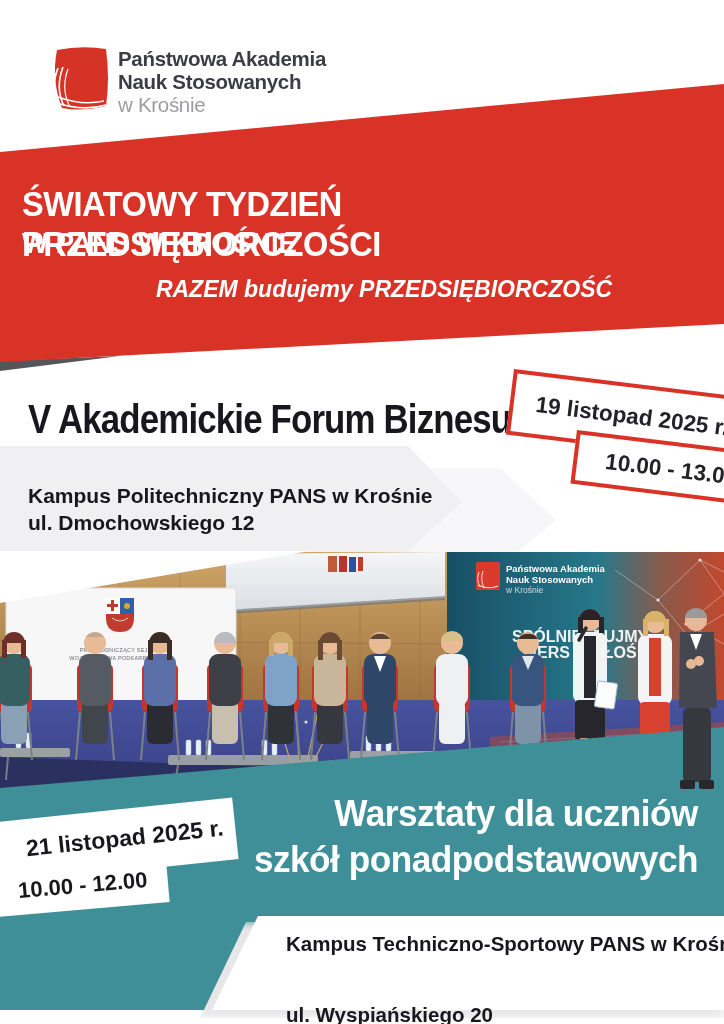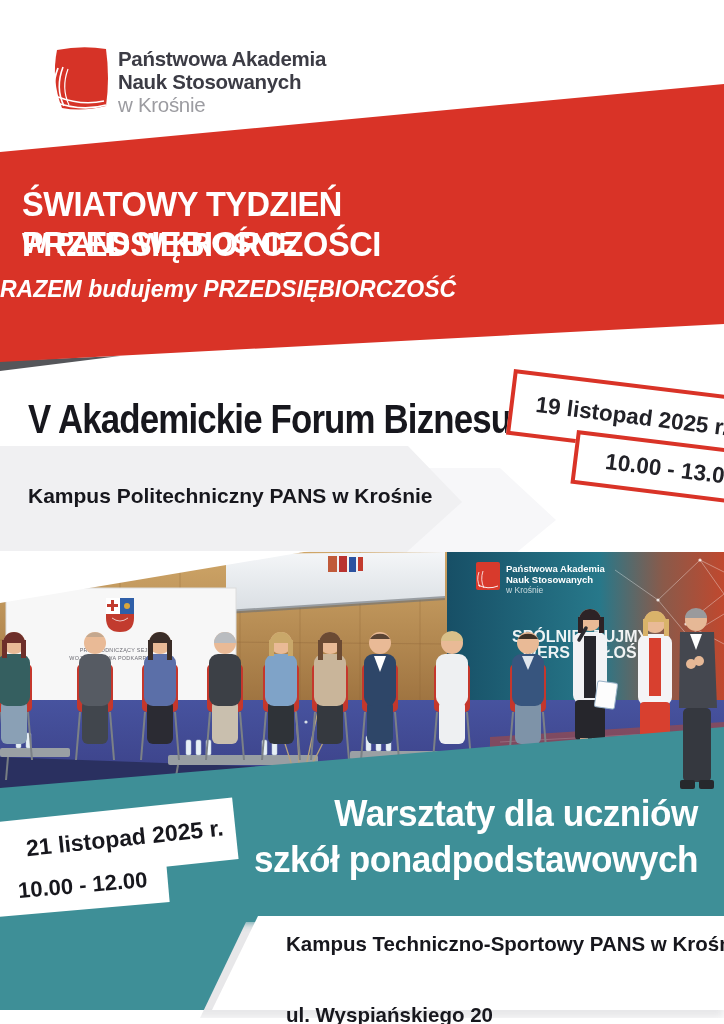--- a/index.html
+++ b/index.html
@@ -10,22 +10,22 @@
   .brand-line{position:absolute;left:118px;font-weight:bold;font-size:20.5px;color:#3c3c45;letter-spacing:-0.3px;}
   .brand-line.muted{font-weight:normal;color:#9c9ca1;}
   
   #hero-band{position:absolute;left:0;top:84px;width:724px;height:282px;background:#d93327;
              clip-path:polygon(0px 68px,724px 0px,724px 240px,0px 278px);z-index:6;}
   #hero-shadow{position:absolute;left:0;top:354px;width:120px;height:18px;background:#55565a;
              clip-path:polygon(0px 7px,120px 2px,0px 17px);z-index:5;}
   .hero-title{position:absolute;left:22px;color:#fff;font-weight:bold;transform-origin:left center;}
   #hero-title1{top:184px;font-size:35px;transform:scaleX(0.93);letter-spacing:-0.5px;z-index:7;}
   #hero-title2{top:227px;font-size:29px;transform:scaleX(0.95);z-index:7;}
-  #hero-tagline{position:absolute;left:0;right:0;top:276px;text-align:left;color:#fff;
-             font-size:23px;font-weight:bold;font-style:italic;z-index:7;}
+  #hero-tagline{position:absolute;left:0;right:0;top:276px;text-align:center;color:#fff;
+             font-size:23px;font-weight:bold;font-style:italic;z-index:7;padding-left:44px;}
   
   .chev{position:absolute;z-index:1;}
   #forum-title{position:absolute;left:28px;top:396px;font-size:41px;font-weight:bold;color:#17171d;
              letter-spacing:-1px;transform:scaleX(0.85);transform-origin:left center;z-index:4;}
   .venue{position:absolute;font-weight:bold;font-size:21px;color:#17171d;z-index:4;white-space:nowrap;}
   .datebox{position:absolute;background:#fff;border:4px solid #d93327;box-sizing:border-box;
              transform-origin:top left;z-index:8;white-space:nowrap;font-weight:bold;color:#222228;}
   #forum-datebox{left:514px;top:369px;width:270px;height:66px;transform:rotate(7deg);
              font-size:22.5px;padding:16px 0 0 22px;}
   #forum-timebox{left:577px;top:430px;width:240px;height:54px;transform:rotate(7deg);
@@ -74,20 +74,21 @@
   <div class="hero-title" id="hero-title1">ŚWIATOWY TYDZIEŃ PRZEDSIĘBIORCZOŚCI</div>
   <div class="hero-title" id="hero-title2">W PANS W KROŚNIE</div>
   <div id="hero-tagline">RAZEM budujemy PRZEDSIĘBIORCZOŚĆ</div>
 
   <div class="chev" style="left:0;top:468px;width:560px;height:110px;background:#f7f7f9;
        clip-path:polygon(0 0,500px 0,556px 52px,488px 108px,0 108px);"></div>
   <div class="chev" style="left:0;top:446px;width:470px;height:116px;background:#f0f0f2;
        clip-path:polygon(0 0,408px 0,462px 56px,398px 114px,0 114px);"></div>
   <div id="forum-title">V Akademickie Forum Biznesu</div>
   <div class="venue" style="left:28px;top:484px;">Kampus Politechniczny PANS w Krośnie</div>
+  <div class="venue" style="left:28px;top:511px;">ul. Dmochowskiego 12</div>
   <div class="datebox" id="forum-datebox">19 listopad 2025 r.</div>
   <div class="datebox" id="forum-timebox">10.00 - 13.00</div>
 
   <svg id="photo" viewBox="0 0 724 240">
     <defs>
       <linearGradient id="gWood" x1="0" y1="0" x2="0" y2="1">
         <stop offset="0" stop-color="#cfa668"></stop>
           <stop offset="1" stop-color="#9e7340"></stop>
       </linearGradient>
       <linearGradient id="gBack" x1="0" y1="0" x2="1" y2="0">

